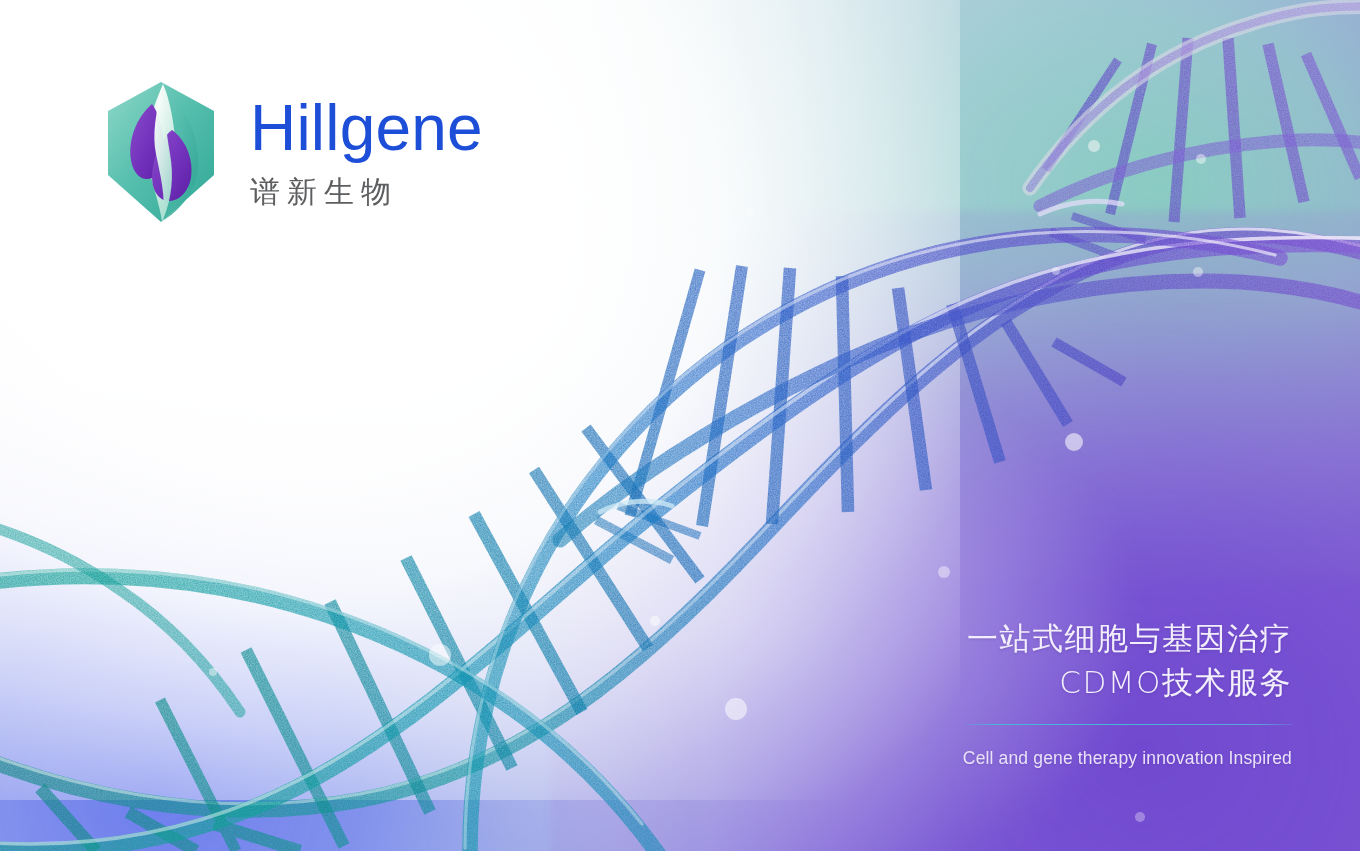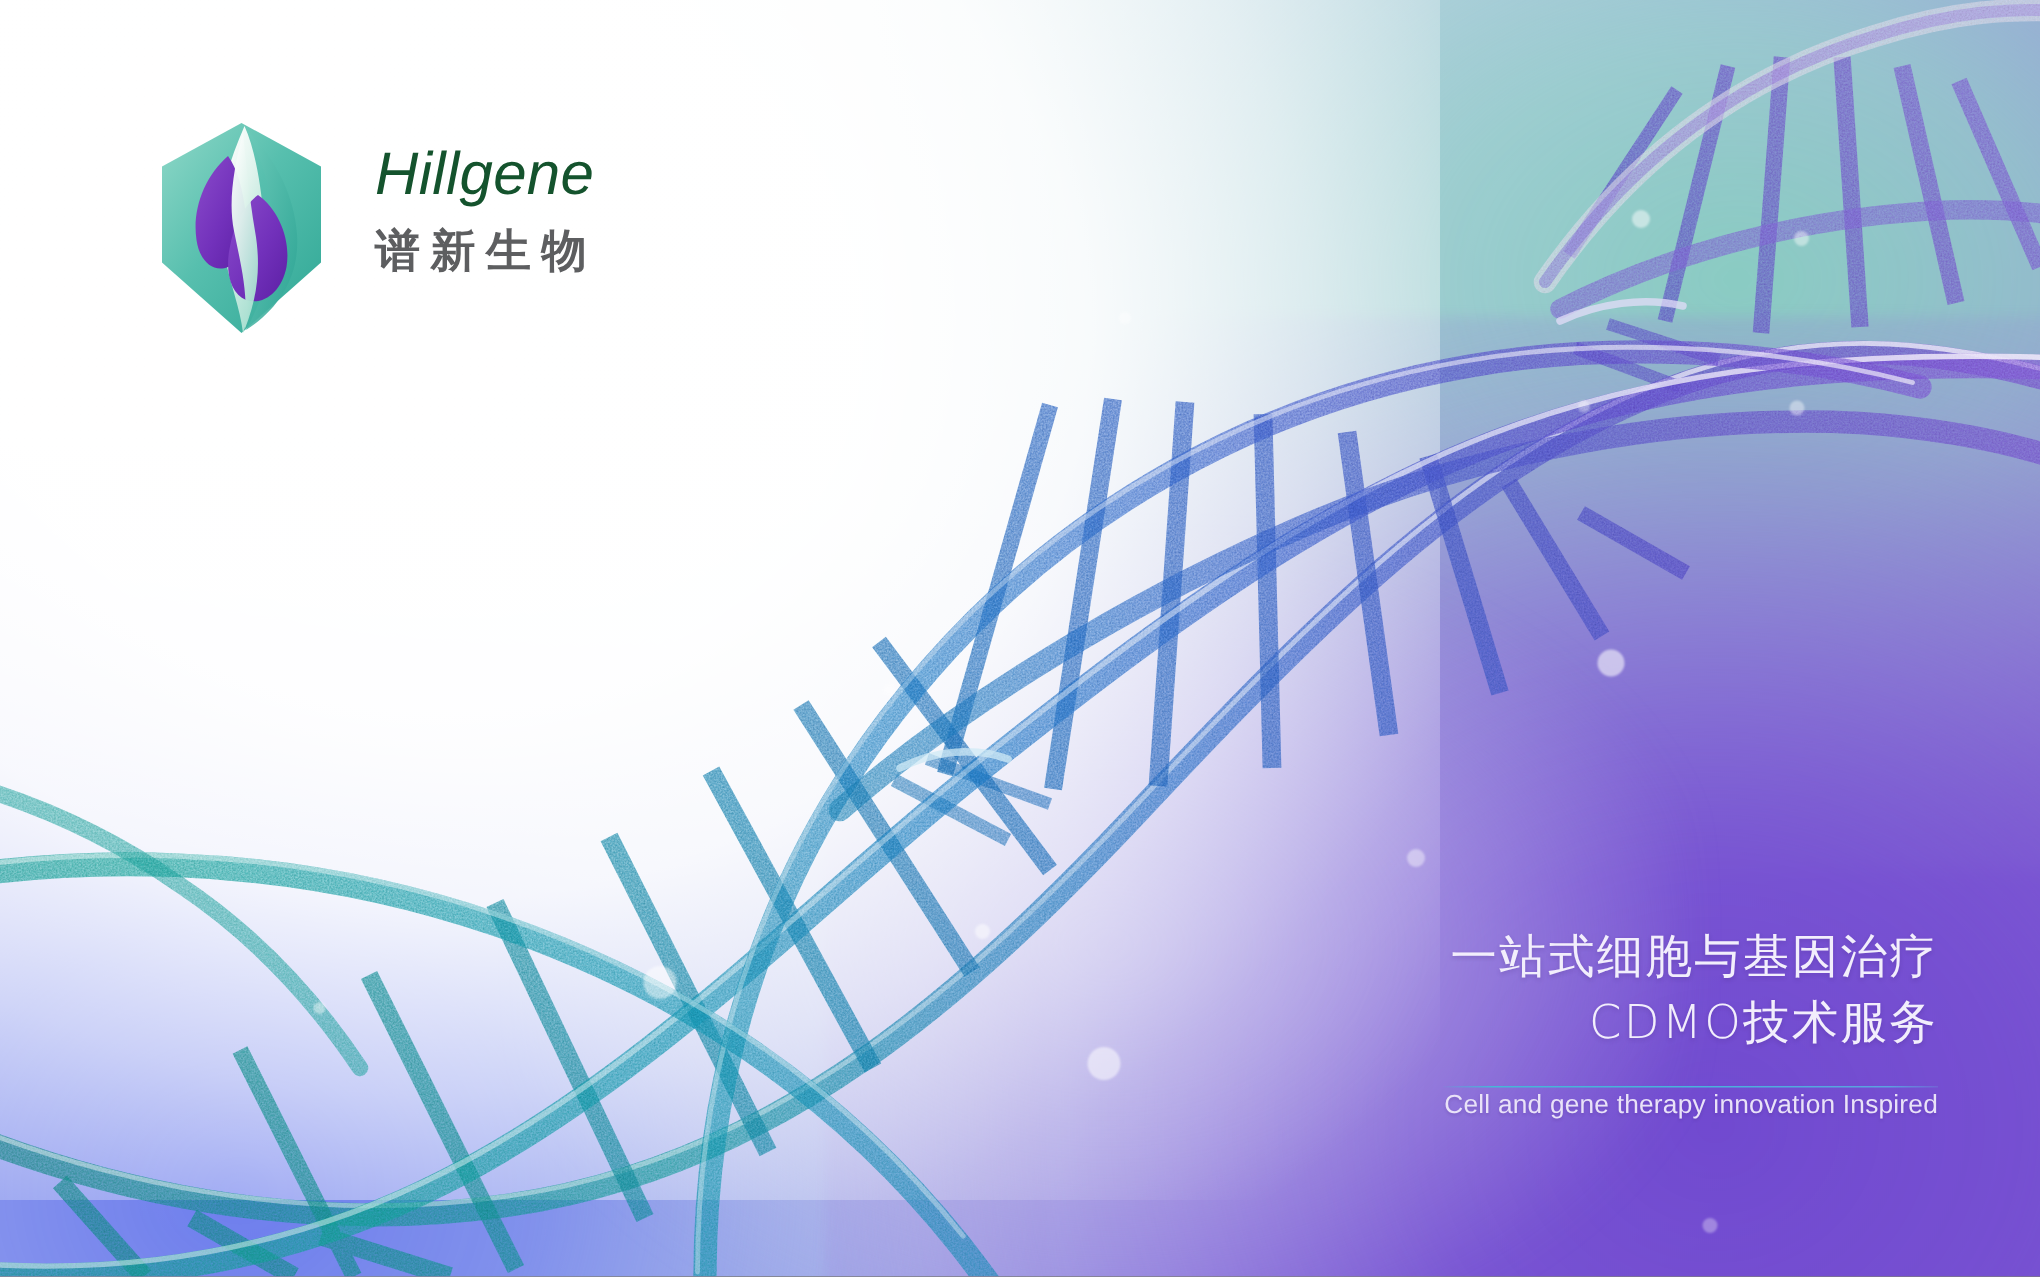--- a/index.html
+++ b/index.html
@@ -142,37 +142,35 @@
     width: 122px;
     height: 148px;
     position: relative;
     flex: none;
   }
   .logo-text {
     margin-left: 28px;
     margin-top: 18px;
   }
   .brand-en {
-    font-size: 40px;
+    font-size: 64px;
     font-weight: 500;
-    color: #14532d;
+    color: #1d4ed8;
     letter-spacing: 0.2px;
     line-height: 1;
     white-space: nowrap;
-    font-style: italic;
   }
   .brand-cn {
     margin-top: 17px;
     font-size: 30px;
     color: #5d5e60;
     letter-spacing: 7px;
     line-height: 1;
     font-family: "DejaVu Sans", "Liberation Sans", sans-serif;
     white-space: nowrap;
-    font-weight: bold;
   }
 
   
   .tagline-block {
     position: absolute;
     right: 68px;
     top: 616px;
     width: 340px;
     text-align: right;
   }
@@ -192,20 +190,21 @@
     width: 330px;
     margin: 20px 0 0 auto;
     background: linear-gradient(to right,
         rgba(60,200,210,0.05) 0%,
         rgba(60,195,215,0.85) 10%,
         rgba(70,185,220,0.95) 50%,
         rgba(90,170,225,0.9) 90%,
         rgba(110,160,225,0.25) 100%);
   }
   .tag-en {
+    margin-top: 22px;
     color: #e9e2f8;
     font-size: 17.5px;
     letter-spacing: 0.15px;
     line-height: 1.3;
     font-weight: 300;
     white-space: nowrap;
     text-shadow: 0 1px 2px rgba(60,30,110,0.18);
   }
 </style>
 </head>

